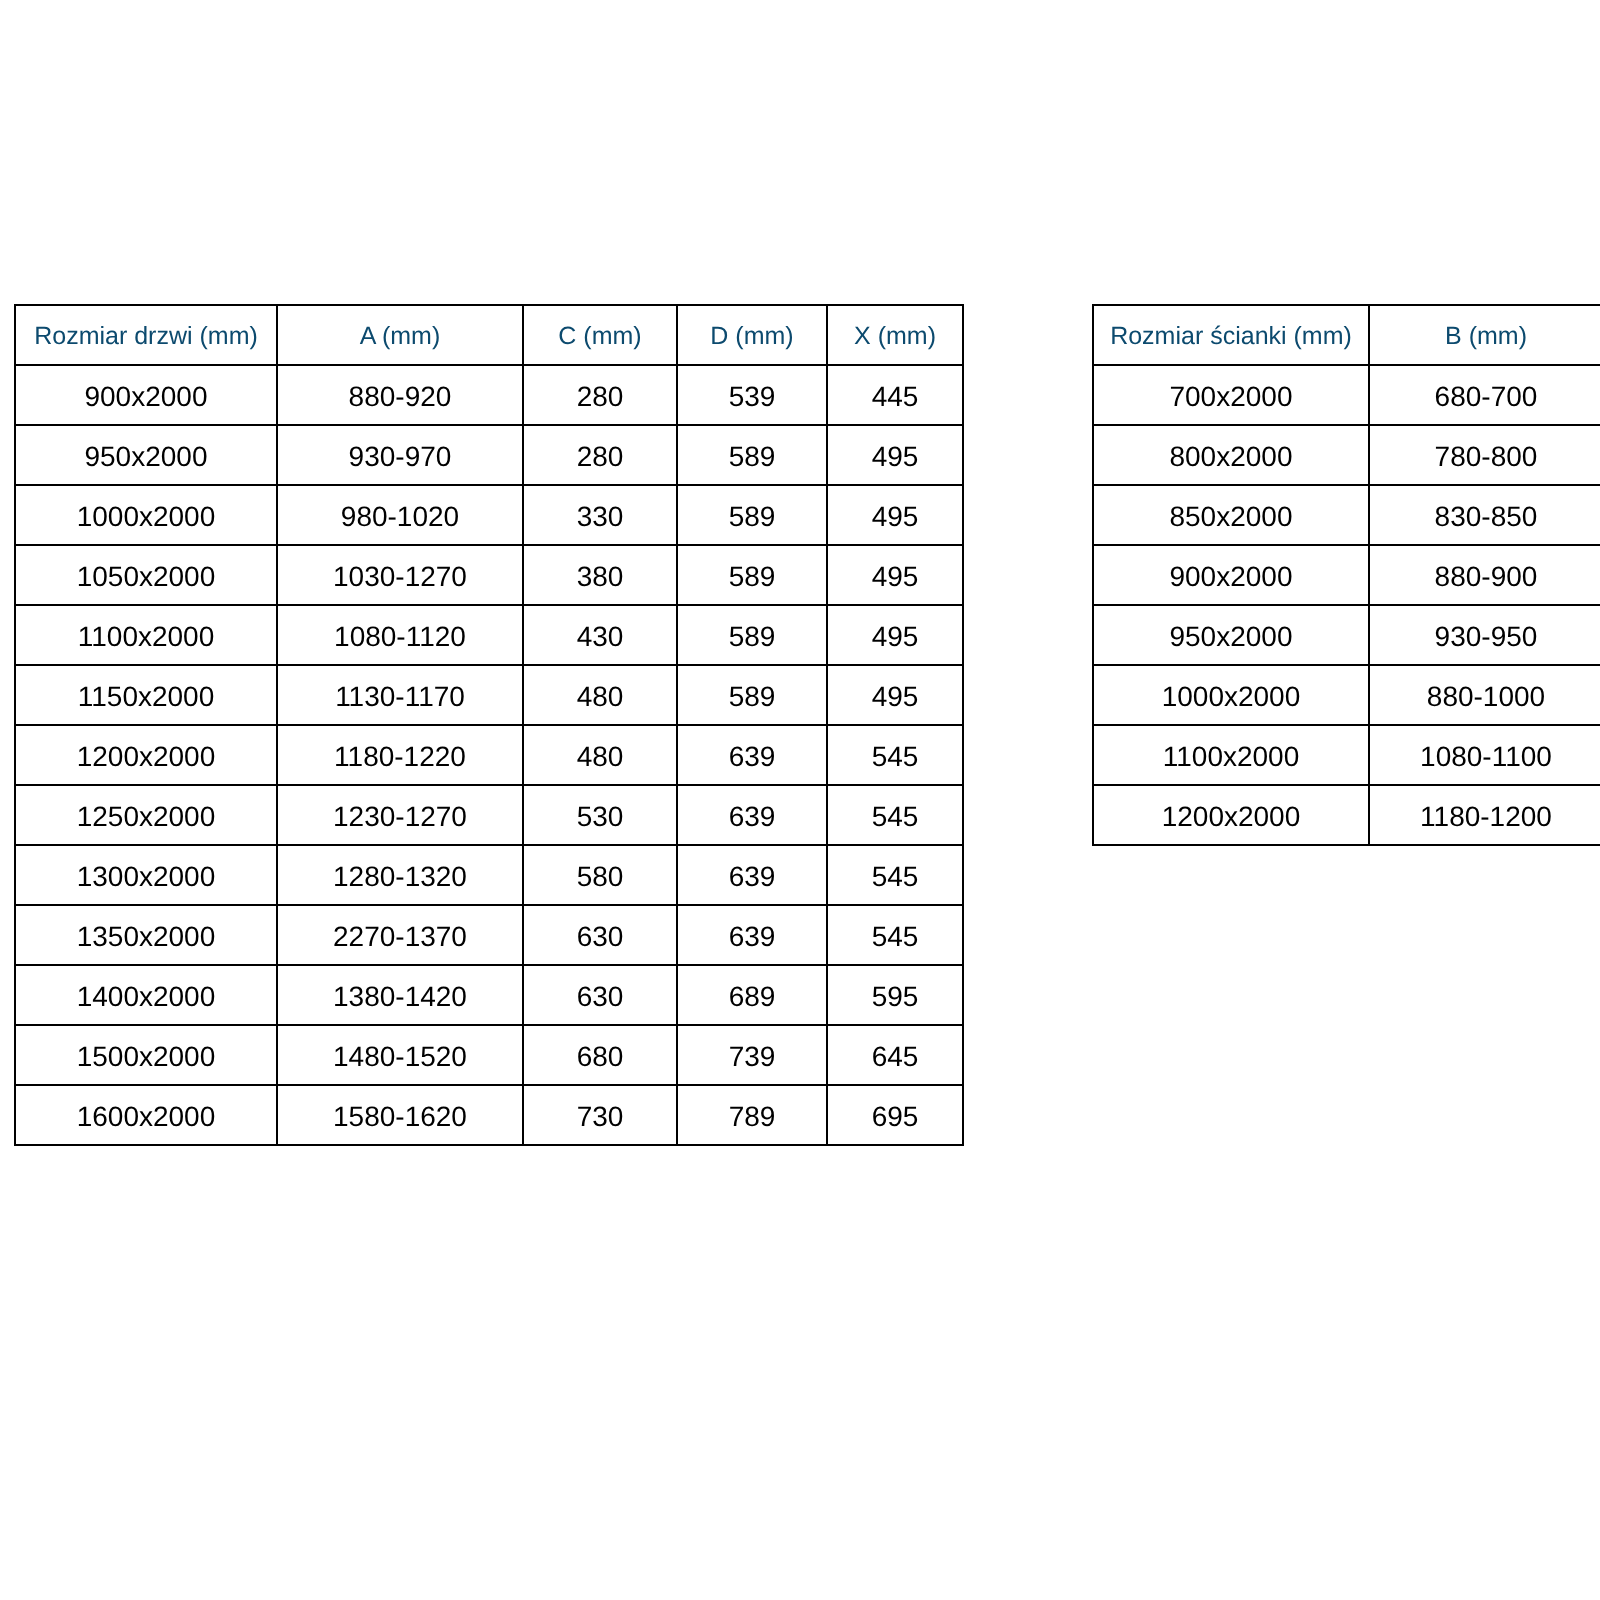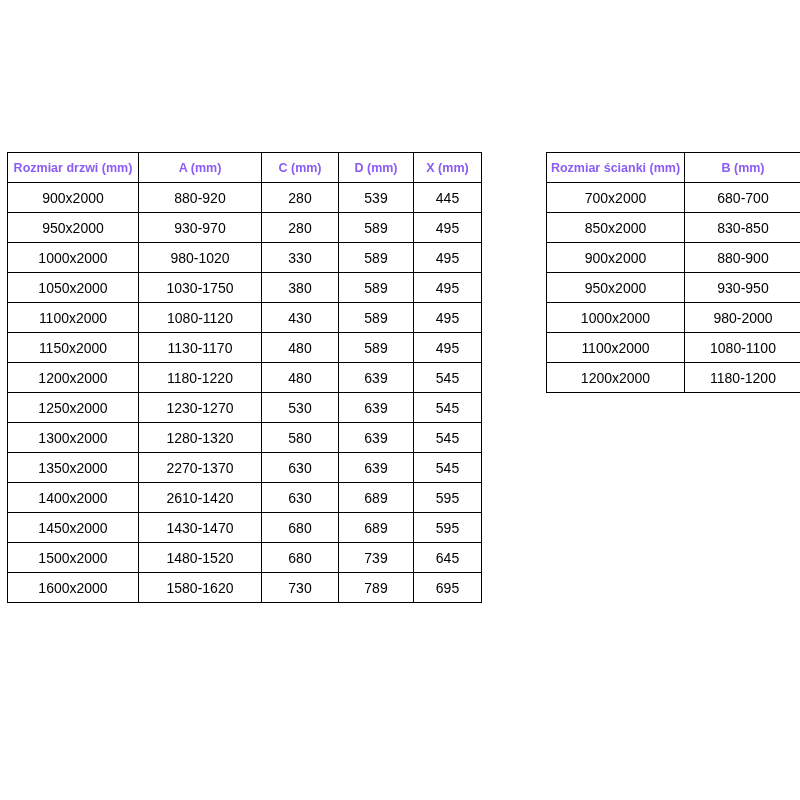--- a/index.html
+++ b/index.html
@@ -26,22 +26,22 @@
   table.spec th, table.spec td {
     border: 1px solid #000000;
     text-align: center;
     vertical-align: middle;
     height: 30px;
     overflow: hidden;
     white-space: nowrap;
   }
   table.spec th {
     font-size: 12.5px;
-    font-weight: bold;
-    color: #8b5cf6;
+    font-weight: normal;
+    color: #0c4a6e;
   }
   table.spec td {
     font-size: 14px;
     font-weight: normal;
     color: #000000;
   }
   #doors-table {
     left: 7px;
     top: 152px;
     width: 474px;
@@ -99,21 +99,21 @@
         </tr>
         <tr>
           <td>1000x2000</td>
           <td>980-1020</td>
           <td>330</td>
           <td>589</td>
           <td>495</td>
         </tr>
         <tr>
           <td>1050x2000</td>
-          <td>1030-1750</td>
+          <td>1030-1270</td>
           <td>380</td>
           <td>589</td>
           <td>495</td>
         </tr>
         <tr>
           <td>1100x2000</td>
           <td>1080-1120</td>
           <td>430</td>
           <td>589</td>
           <td>495</td>
@@ -148,29 +148,22 @@
         </tr>
         <tr>
           <td>1350x2000</td>
           <td>2270-1370</td>
           <td>630</td>
           <td>639</td>
           <td>545</td>
         </tr>
         <tr>
           <td>1400x2000</td>
-          <td>2610-1420</td>
+          <td>1380-1420</td>
           <td>630</td>
-          <td>689</td>
-          <td>595</td>
-        </tr>
-        <tr>
-          <td>1450x2000</td>
-          <td>1430-1470</td>
-          <td>680</td>
           <td>689</td>
           <td>595</td>
         </tr>
         <tr>
           <td>1500x2000</td>
           <td>1480-1520</td>
           <td>680</td>
           <td>739</td>
           <td>645</td>
         </tr>
@@ -194,34 +187,38 @@
           <th>Rozmiar ścianki (mm)</th>
           <th>B (mm)</th>
         </tr>
     </thead>
     <tbody>
         <tr>
           <td>700x2000</td>
           <td>680-700</td>
         </tr>
         <tr>
+          <td>800x2000</td>
+          <td>780-800</td>
+        </tr>
+        <tr>
           <td>850x2000</td>
           <td>830-850</td>
         </tr>
         <tr>
           <td>900x2000</td>
           <td>880-900</td>
         </tr>
         <tr>
           <td>950x2000</td>
           <td>930-950</td>
         </tr>
         <tr>
           <td>1000x2000</td>
-          <td>980-2000</td>
+          <td>880-1000</td>
         </tr>
         <tr>
           <td>1100x2000</td>
           <td>1080-1100</td>
         </tr>
         <tr>
           <td>1200x2000</td>
           <td>1180-1200</td>
         </tr>
       </tbody>

